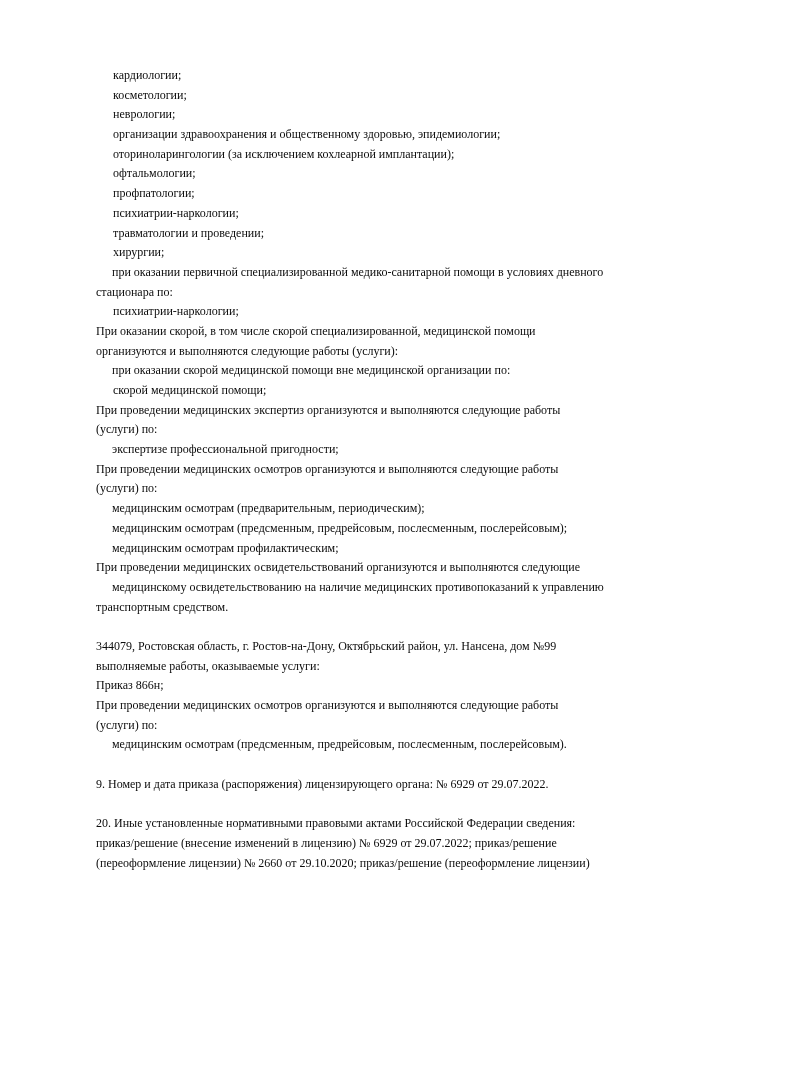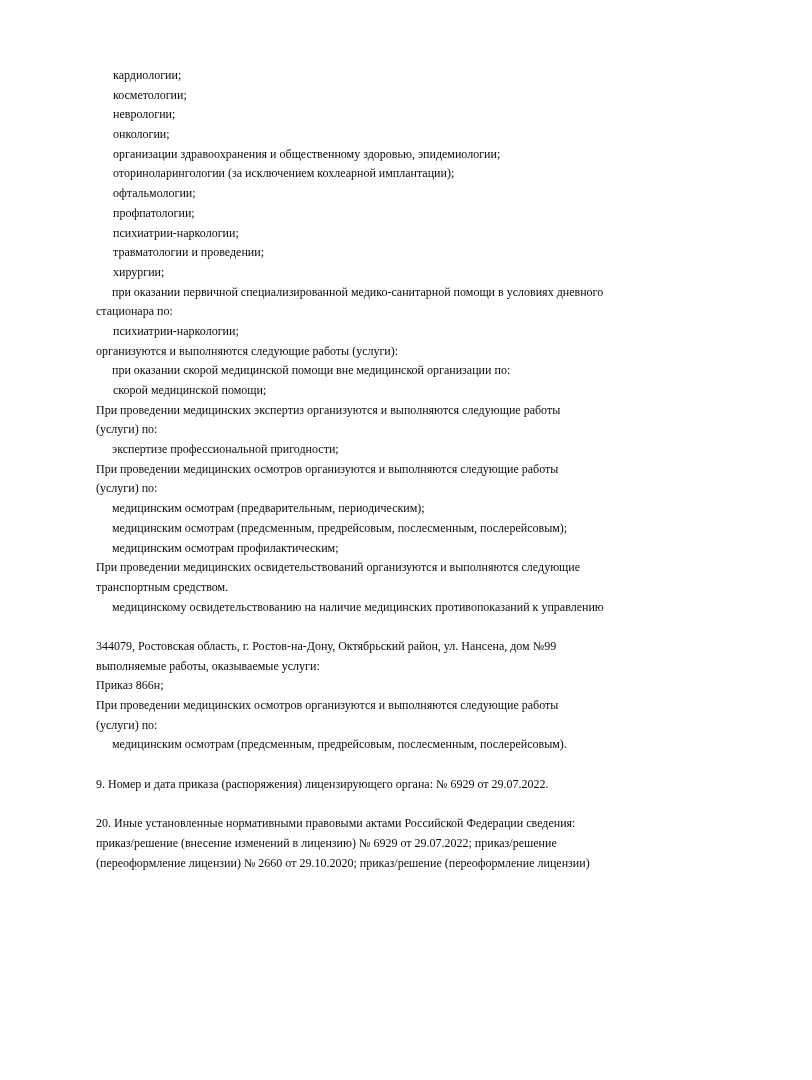--- a/index.html
+++ b/index.html
@@ -35,45 +35,45 @@
 </style>
 </head>
 <body style="background: rgb(255, 255, 255); color: rgb(11, 11, 11);">
 
 <main class="doc">
 
   <section>
     <div class="line ind2">кардиологии;</div>
     <div class="line ind2">косметологии;</div>
     <div class="line ind2">неврологии;</div>
-    <div class="line ind2">онкологии;</div>
     <div class="line ind2">организации здравоохранения и общественному здоровью, эпидемиологии;</div>
     <div class="line ind2">оториноларингологии (за исключением кохлеарной имплантации);</div>
     <div class="line ind2">офтальмологии;</div>
     <div class="line ind2">профпатологии;</div>
     <div class="line ind2">психиатрии-наркологии;</div>
     <div class="line ind2">травматологии и проведении;</div>
     <div class="line ind2">хирургии;</div>
     <div class="line ind1">при оказании первичной специализированной медико-санитарной помощи в условиях дневного</div>
     <div class="line ind0">стационара по:</div>
     <div class="line ind2">психиатрии-наркологии;</div>
+    <div class="line ind0">При оказании скорой, в том числе скорой специализированной, медицинской помощи</div>
     <div class="line ind0">организуются и выполняются следующие работы (услуги):</div>
     <div class="line ind1">при оказании скорой медицинской помощи вне медицинской организации по:</div>
     <div class="line ind2">скорой медицинской помощи;</div>
     <div class="line ind0">При проведении медицинских экспертиз организуются и выполняются следующие работы</div>
     <div class="line ind0">(услуги) по:</div>
     <div class="line ind1">экспертизе профессиональной пригодности;</div>
     <div class="line ind0">При проведении медицинских осмотров организуются и выполняются следующие работы</div>
     <div class="line ind0">(услуги) по:</div>
     <div class="line ind1">медицинским осмотрам (предварительным, периодическим);</div>
     <div class="line ind1">медицинским осмотрам (предсменным, предрейсовым, послесменным, послерейсовым);</div>
     <div class="line ind1">медицинским осмотрам профилактическим;</div>
     <div class="line ind0">При проведении медицинских освидетельствований организуются и выполняются следующие</div>
+    <div class="line ind1">медицинскому освидетельствованию на наличие медицинских противопоказаний к управлению</div>
     <div class="line ind0">транспортным средством.</div>
-    <div class="line ind1">медицинскому освидетельствованию на наличие медицинских противопоказаний к управлению</div>
   </section>
 
   <div class="line blank"></div>
 
   <section>
     <div class="line ind0">344079, Ростовская область, г. Ростов-на-Дону, Октябрьский район, ул. Нансена, дом №99</div>
     <div class="line ind0">выполняемые работы, оказываемые услуги:</div>
     <div class="line ind0">Приказ 866н;</div>
     <div class="line ind0">При проведении медицинских осмотров организуются и выполняются следующие работы</div>
     <div class="line ind0">(услуги) по:</div>

